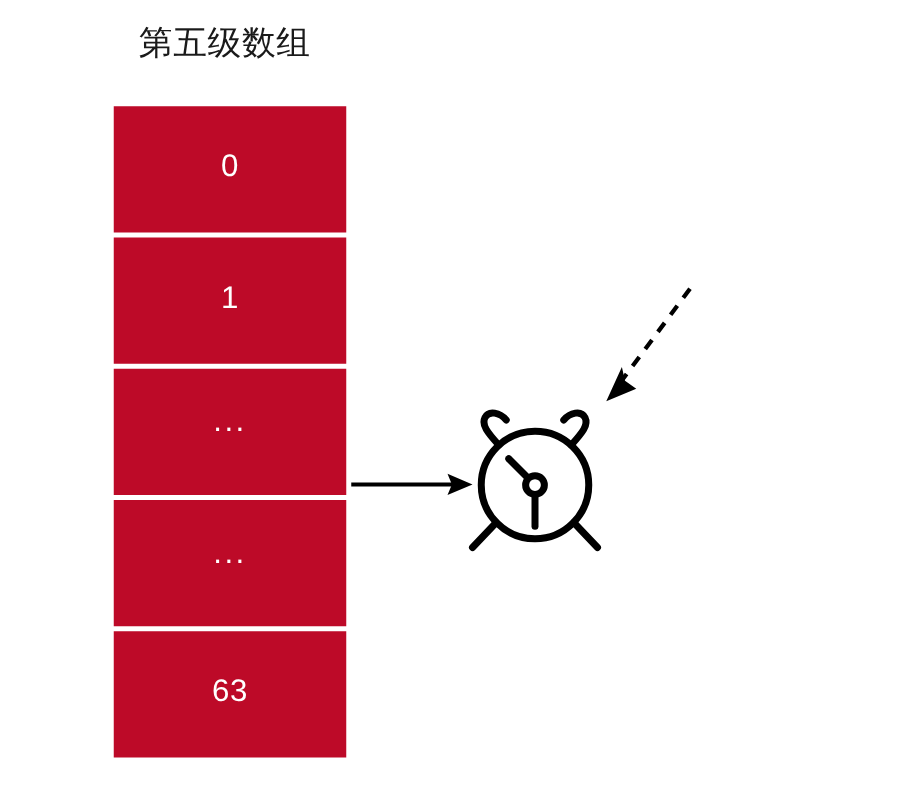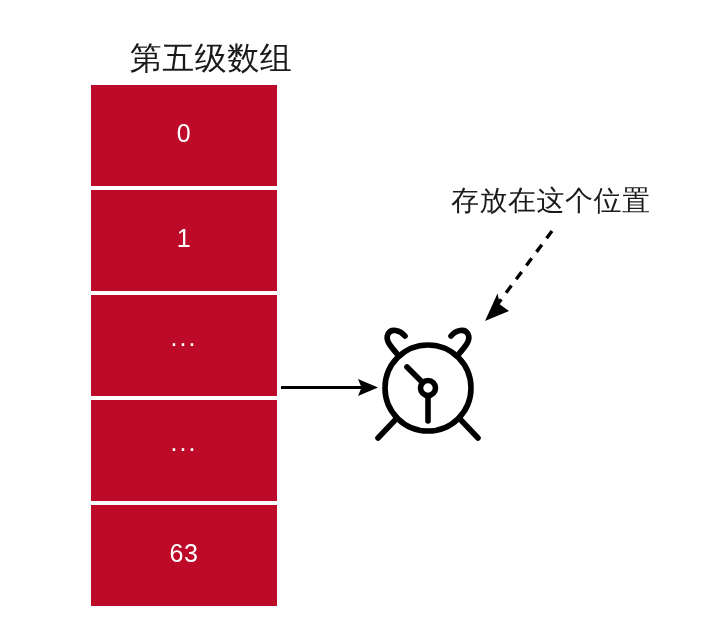--- a/index.html
+++ b/index.html
@@ -21,28 +21,27 @@
     left: 0;
     top: 0;
     width: 718px;
     height: 643px;
   }
 
   
   .array-title {
     position: absolute;
     left: 111px;
-    top: 42px;
+    top: 18px;
     width: 200px;
-    font-size: 32px;
+    font-size: 27px;
     line-height: 32px;
     color: #1a1a1a;
     letter-spacing: 0.5px;
     white-space: nowrap;
-    text-align: center;
   }
 
   
   .array-column {
     position: absolute;
     left: 91px;
     top: 85px;
     width: 186px;
     height: 521px;
     display: flex;
@@ -121,21 +120,20 @@
     <div class="array-cell">
       <span class="cell-label ellipsis">...</span>
     </div>
 
     <div class="array-cell">
       <span class="cell-label">63</span>
     </div>
 
   </div>
 
-  <div class="annotation-text">存放在这个位置</div>
 
   <svg class="vector-layer" viewBox="0 0 718 643" xmlns="http://www.w3.org/2000/svg">
 
     <g>
       <line x1="281" y1="387.5" x2="366" y2="387.5" stroke="#000000" stroke-width="3.2"></line>
       <path d="M 378 387.5 L 358 379 L 361.5 387.5 L 358 396 Z" fill="#000000"></path>
     </g>
 
     <g>
       <line x1="552" y1="231" x2="497" y2="305" stroke="#000000" stroke-width="3.4" stroke-dasharray="9 8"></line>

